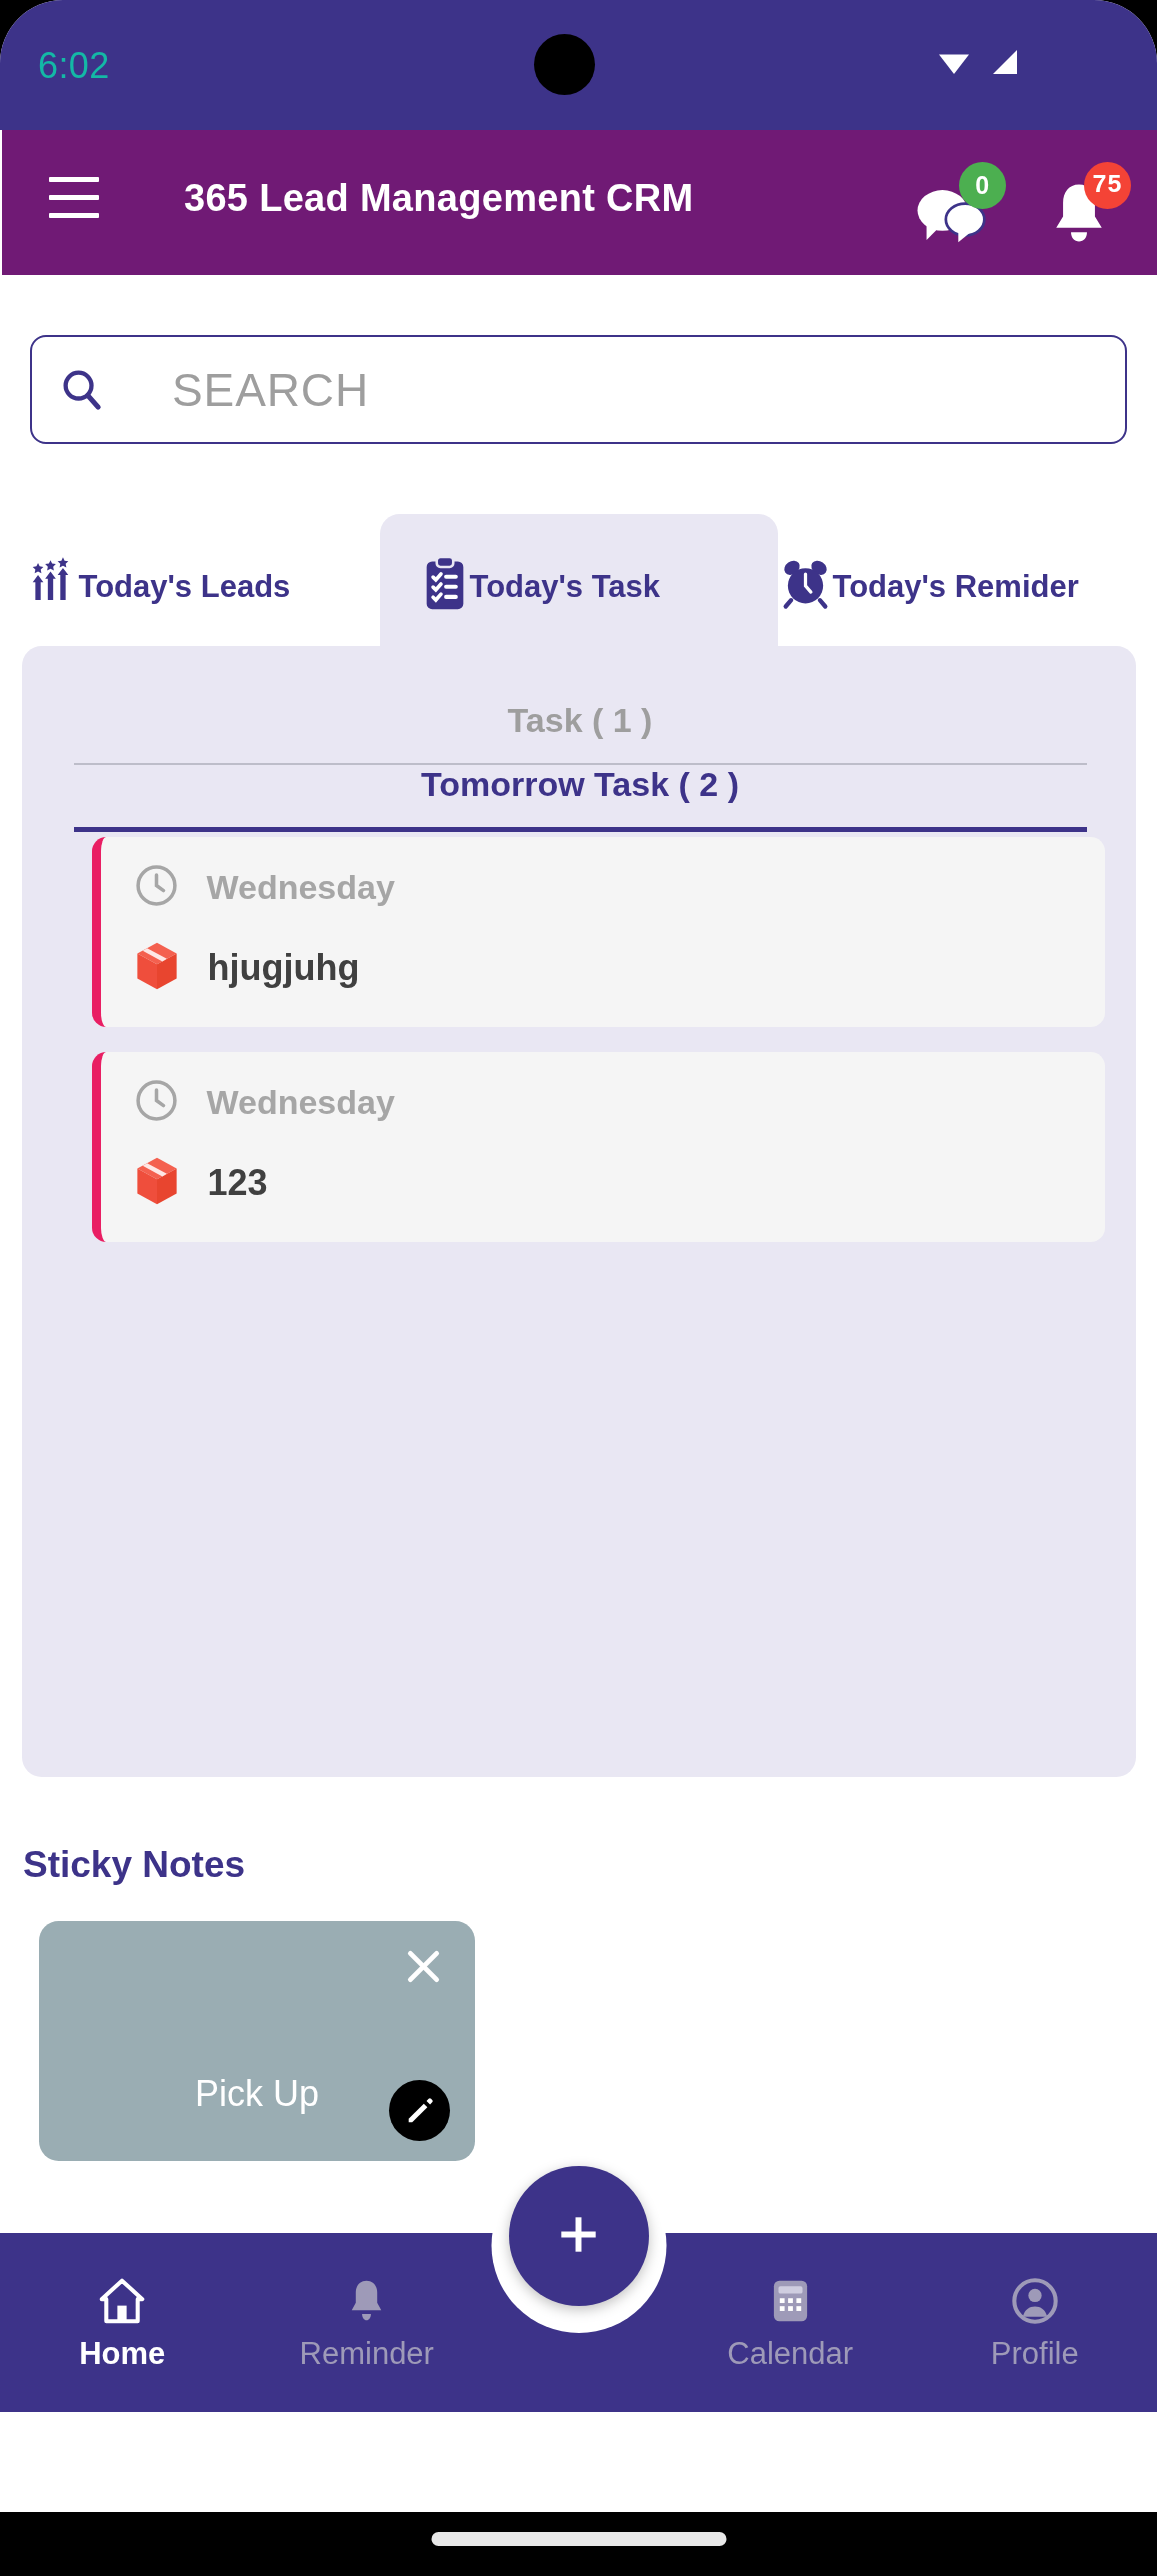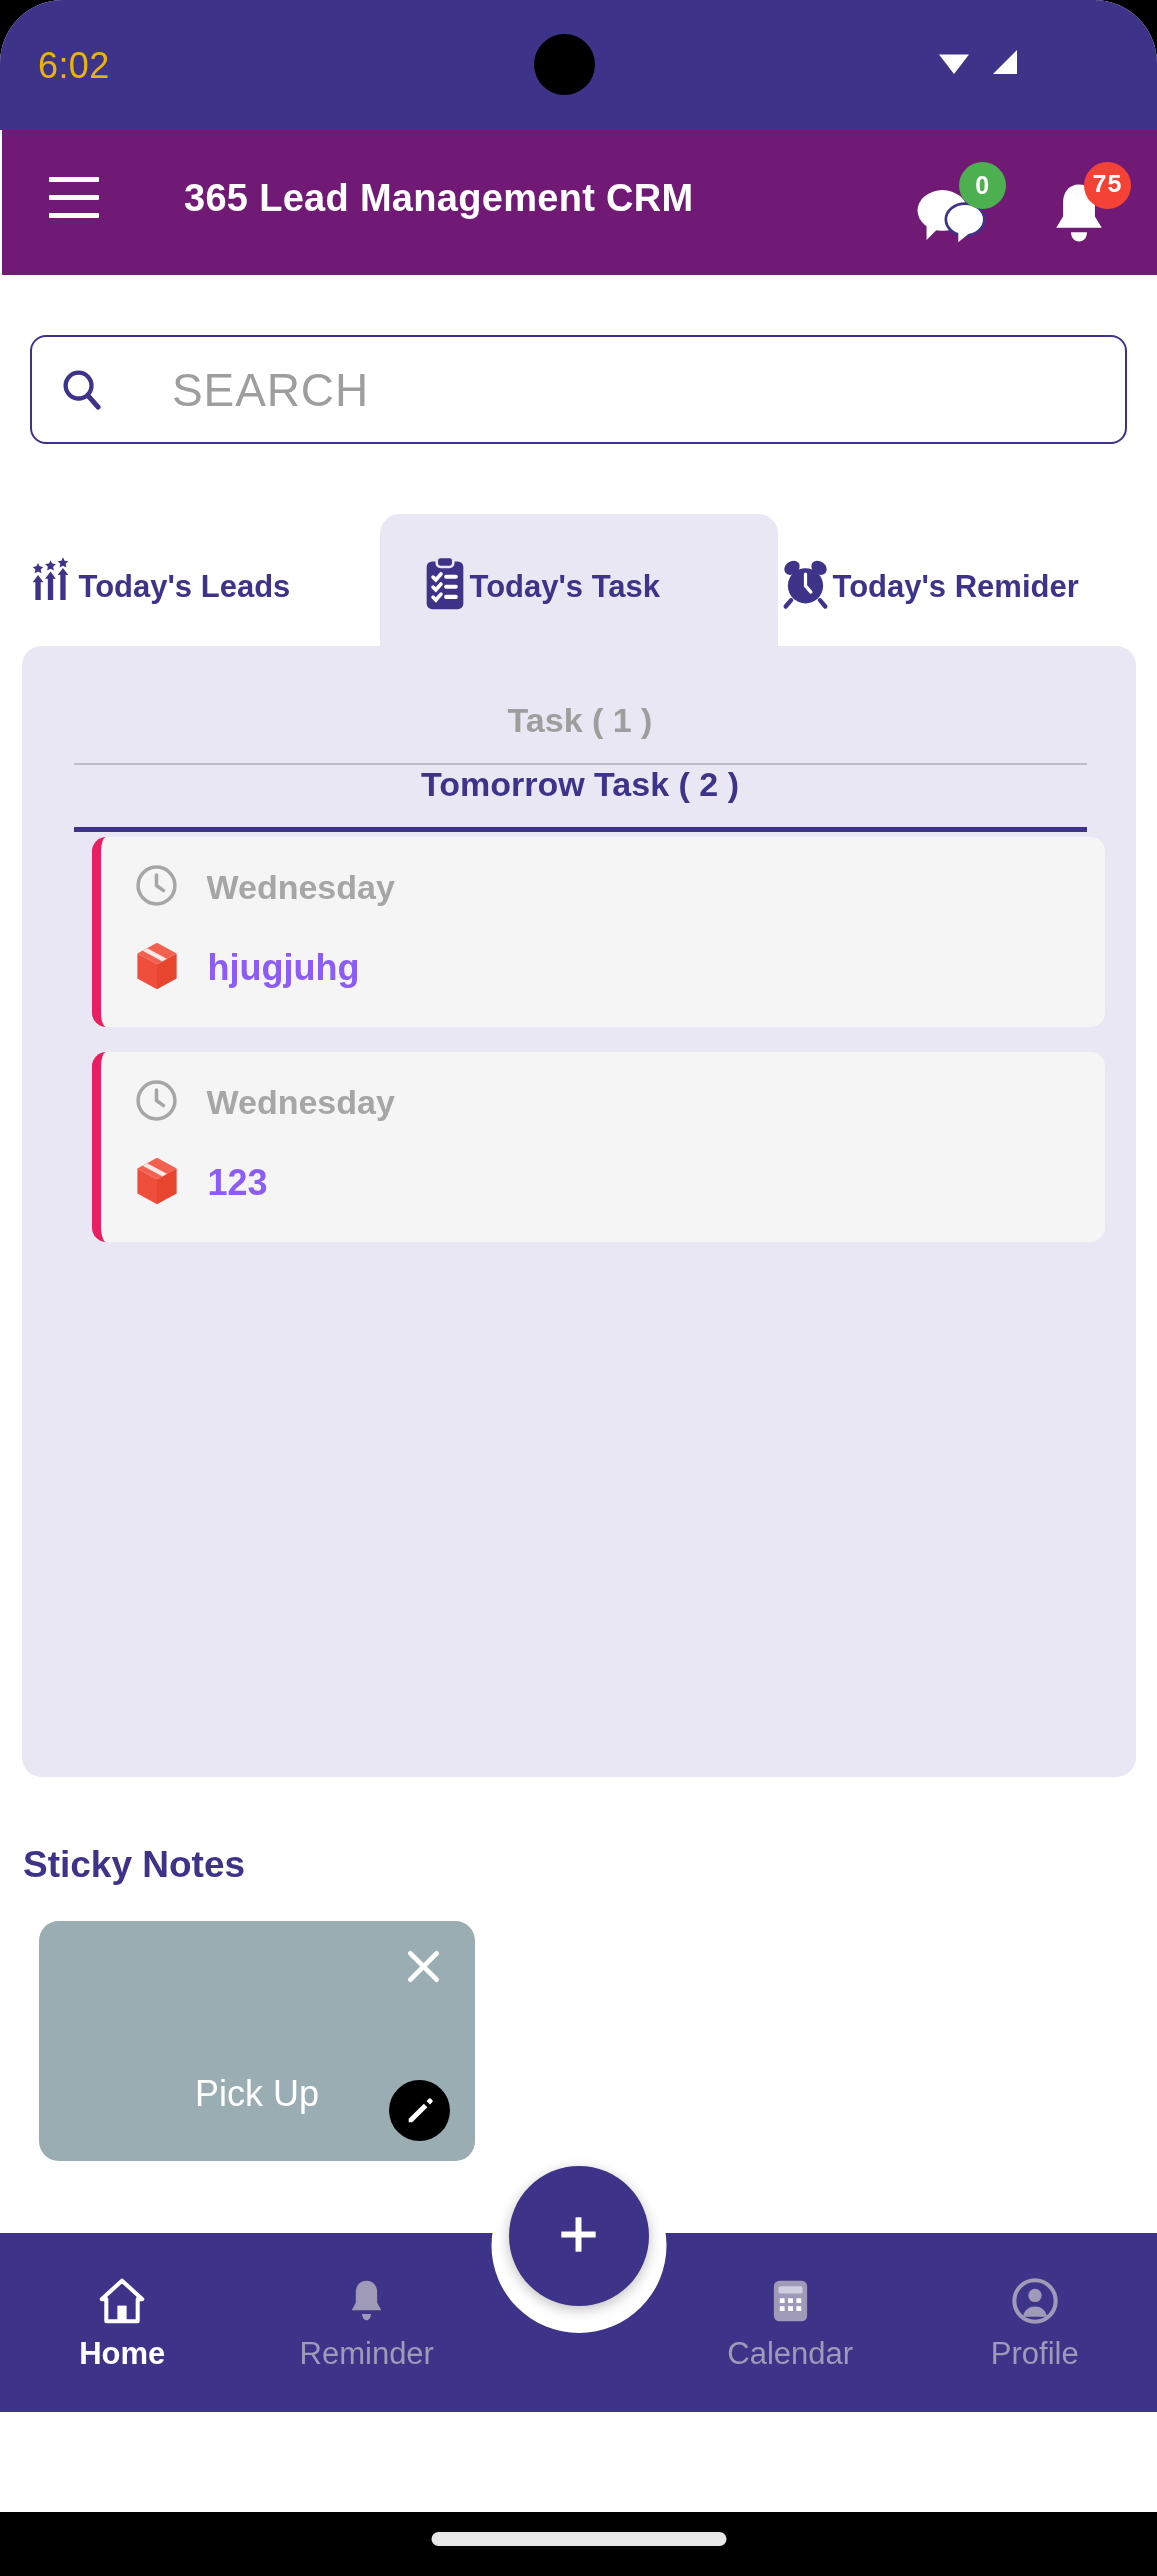--- a/index.html
+++ b/index.html
@@ -35,21 +35,21 @@
     position: absolute;
     left: 0; top: 0;
     width: 100%;
     height: 130px;
     background: #3d3389;
     z-index: 5;
   }
   .status-time {
     position: absolute;
     left: 38px; top: 45px;
-    color: #eab308;
+    color: #14b8a6;
     font-size: 36px;
     letter-spacing: 0.4px;
   }
   .camera-punch {
     position: absolute;
     left: 534px; top: 34px;
     width: 61px; height: 61px;
     background: #000000;
     border-radius: 50%;
   }
@@ -248,21 +248,21 @@
   .task-row.top { top: 25px; }
   .task-row.bottom { top: 104px; }
   .task-day {
     font-size: 34px;
     font-weight: bold;
     color: #a6a6a6;
   }
   .task-title {
     font-size: 36px;
     font-weight: bold;
-    color: #8b5cf6;
+    color: #404040;
   }
 
   
   .sticky-heading {
     position: absolute;
     left: 23px; top: 1844px;
     font-size: 37px;
     font-weight: bold;
     color: #3d3389;
     z-index: 2;

